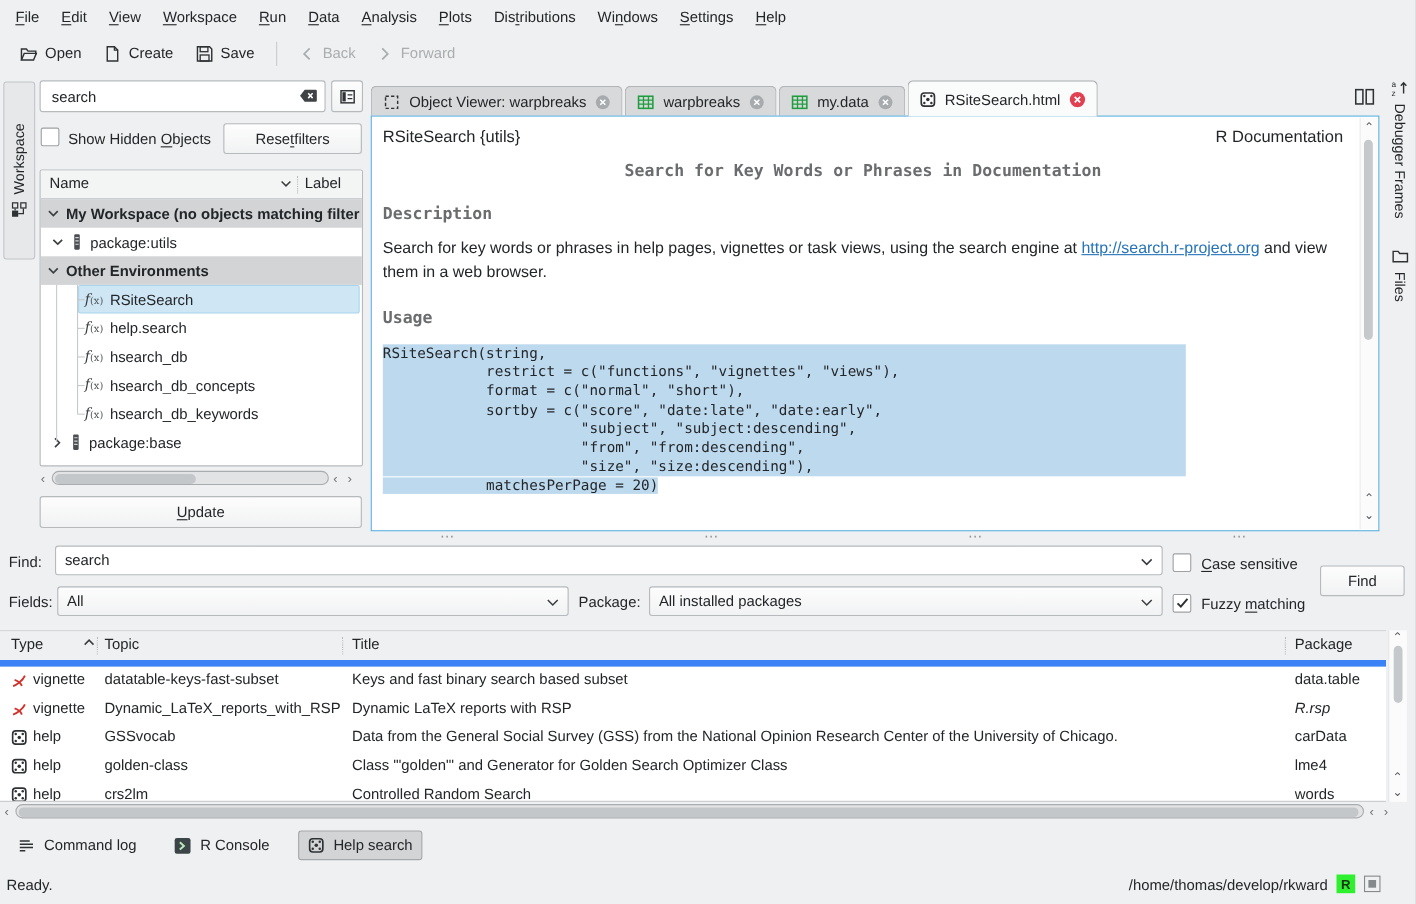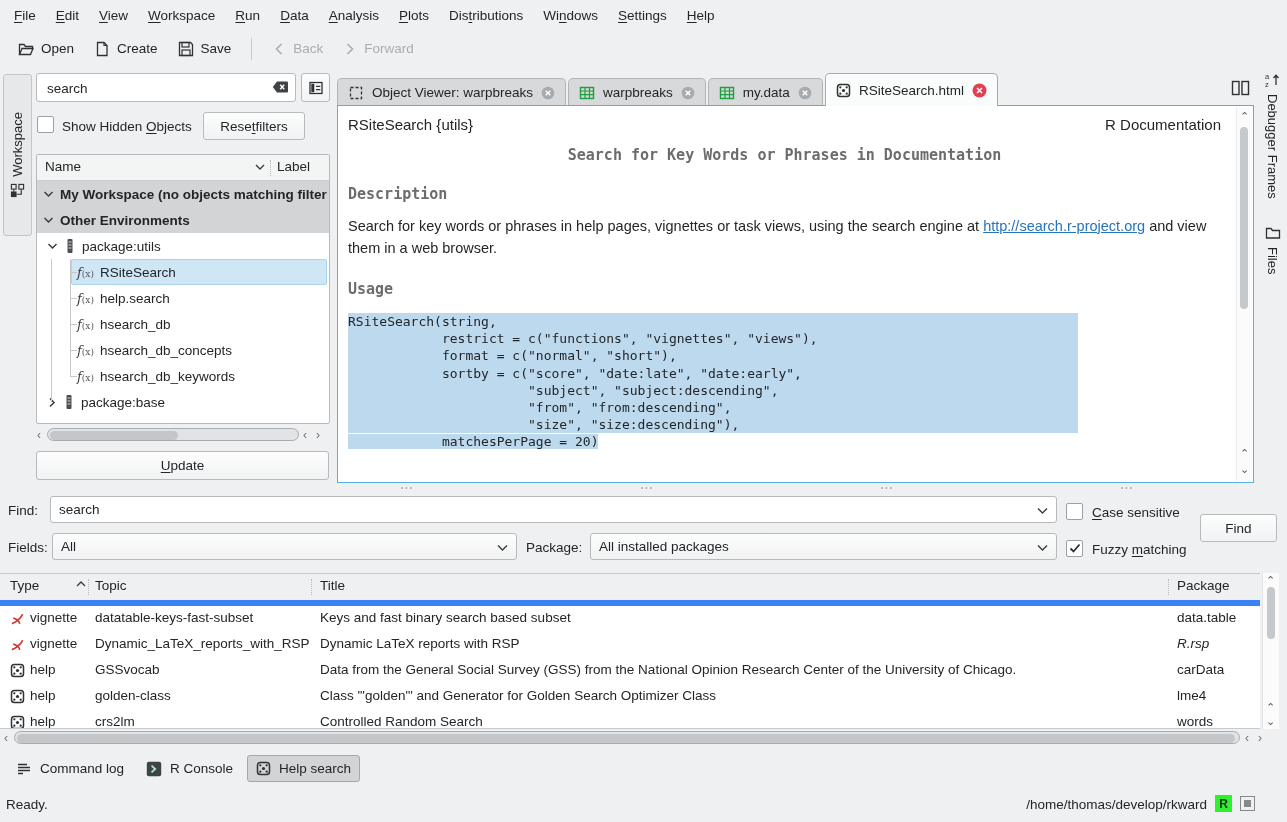--- a/index.html
+++ b/index.html
@@ -88,21 +88,21 @@
   .rhead .hc{position:absolute;top:4px;}
   .rhead .sep{position:absolute;top:5px;height:16px;border-left:1px dotted #b6babd;}
   .rrow{position:relative;height:26px;font-size:13.5px;}
   .rrow span{position:absolute;top:4px;white-space:nowrap;}
   .rrow .ricon{position:absolute;top:5px;left:10px;}
 
   
   .hscroll-main{position:absolute;left:2px;top:731px;width:1283px;height:15px;}
   .hsb-track{position:absolute;height:13px;background:#e2e3e4;border:1px solid #a9acaf;border-radius:7px;box-sizing:border-box;}
   .hsb-thumb{position:absolute;top:2px;height:9px;background:#c4c7c9;border-radius:5px;}
-  .bottom-tabs{position:absolute;left:8px;top:752px;height:33px;display:flex;align-items:center;gap:6px;}
+  .bottom-tabs{position:absolute;left:8px;top:752px;height:33px;display:flex;align-items:center;gap:18px;}
   .btab{display:flex;align-items:center;gap:8px;font-size:13.5px;padding:5px 8px;border-radius:3px;}
   .btab.active{background:#d2d4d5;border:1px solid #a5a8ab;}
   .statusbar{position:absolute;left:0;top:786px;right:0;height:36px;font-size:13.5px;}
   .rbadge{position:absolute;width:17px;height:17px;background:#2ef02e;color:#143314;font-weight:bold;
           font-size:12px;display:flex;align-items:center;justify-content:center;}
   .stopbtn{position:absolute;width:15px;height:15px;border:1px solid #86898c;background:#eff0f1;
            display:flex;align-items:center;justify-content:center;box-sizing:border-box;}
   .stopbtn i{width:7px;height:7px;background:#86898c;display:block;}
 </style>
 </head>
@@ -199,21 +199,21 @@
         <svg width="16" height="16" viewBox="0 0 16 16">
           <rect x="2" y="2.5" width="12" height="11" fill="none" stroke="#2f3234" stroke-width="1.3"></rect>
           <rect x="3.3" y="3.8" width="3" height="8.4" fill="#2f3234"></rect>
           <path d="M8 6.3h4.3 M8 9.7h4.3" stroke="#2f3234" stroke-width="1.2"></path>
         </svg>
       </span>
   </div>
 
   <div class="checkbox abs" style="left:37px;top:116px;" id="cb-hidden"></div>
   <span class="abs" style="left:62px;top:119px;font-size:13.5px;">Show Hidden <u>O</u>bjects</span>
-  <div class="btn abs" style="left:203px;top:112px;width:102px;height:28px;">Rese<u>t</u> filters</div>
+  <div class="btn abs" style="left:203px;top:112px;width:126px;height:28px;">Rese<u>t</u> filters</div>
 
   <div class="tree">
     <div class="tree-head">
       <span class="abs" style="left:8px;top:4px;">Name</span>
       <span class="abs" style="left:218px;top:8px;">
           <svg width="10" height="8" viewBox="0 0 10 8">
             <path d="M1 2 l4 4 4-4" stroke="#3a3e40" stroke-width="1.4" fill="none"></path>
           </svg>
         </span>
       <span class="abs" style="left:233px;top:5px;height:16px;border-left:1px dotted #b6babd;"></span>
@@ -221,46 +221,46 @@
     </div>
     <div class="tree-body" id="treebody">
         <div class="trow section">
           <div class="cell" style="padding-left: 6px;">
             <span>
               <svg width="11" height="10" viewBox="0 0 11 10">
                 <path d="M1.5 3 l4 4 4-4" fill="none" stroke="#3a3e40" stroke-width="1.5"></path>
               </svg>
             </span>
             <span style="white-space: nowrap;">My Workspace (no objects matching filter</span>
-          </div>
-        </div>
-        <div class="trow section">
-          <div class="cell" style="padding-left: 6px;">
-            <span>
-              <svg width="11" height="10" viewBox="0 0 11 10">
-                <path d="M1.5 3 l4 4 4-4" fill="none" stroke="#3a3e40" stroke-width="1.5"></path>
-              </svg>
-            </span>
-            <span style="white-space: nowrap;">Other Environments</span>
           </div>
         </div>
         <div class="trow">
           <div class="cell" style="padding-left: 10px;">
             <span>
               <svg width="11" height="10" viewBox="0 0 11 10">
                 <path d="M1.5 3 l4 4 4-4" fill="none" stroke="#3a3e40" stroke-width="1.5"></path>
               </svg>
             </span>
             <span>
               <svg width="12" height="16" viewBox="0 0 12 16">
                 <rect x="3.5" y="1" width="5" height="14" rx="1" fill="#4a4e52"></rect>
                 <path d="M4.5 4 h3 M4.5 7 h3 M4.5 10 h3" stroke="#d7d8d9" stroke-width="1"></path>
               </svg>
             </span>
             <span>package:utils</span>
+          </div>
+        </div>
+        <div class="trow section">
+          <div class="cell" style="padding-left: 6px;">
+            <span>
+              <svg width="11" height="10" viewBox="0 0 11 10">
+                <path d="M1.5 3 l4 4 4-4" fill="none" stroke="#3a3e40" stroke-width="1.5"></path>
+              </svg>
+            </span>
+            <span style="white-space: nowrap;">Other Environments</span>
           </div>
         </div>
         <div class="trow selected">
           <div class="hl"></div>
           <div class="cell" style="padding-left: 40px;">
             <span class="fxicon">f<span class="xs">(x)</span></span>
             <span>RSiteSearch</span>
           </div>
         </div>
         <div class="trow">

